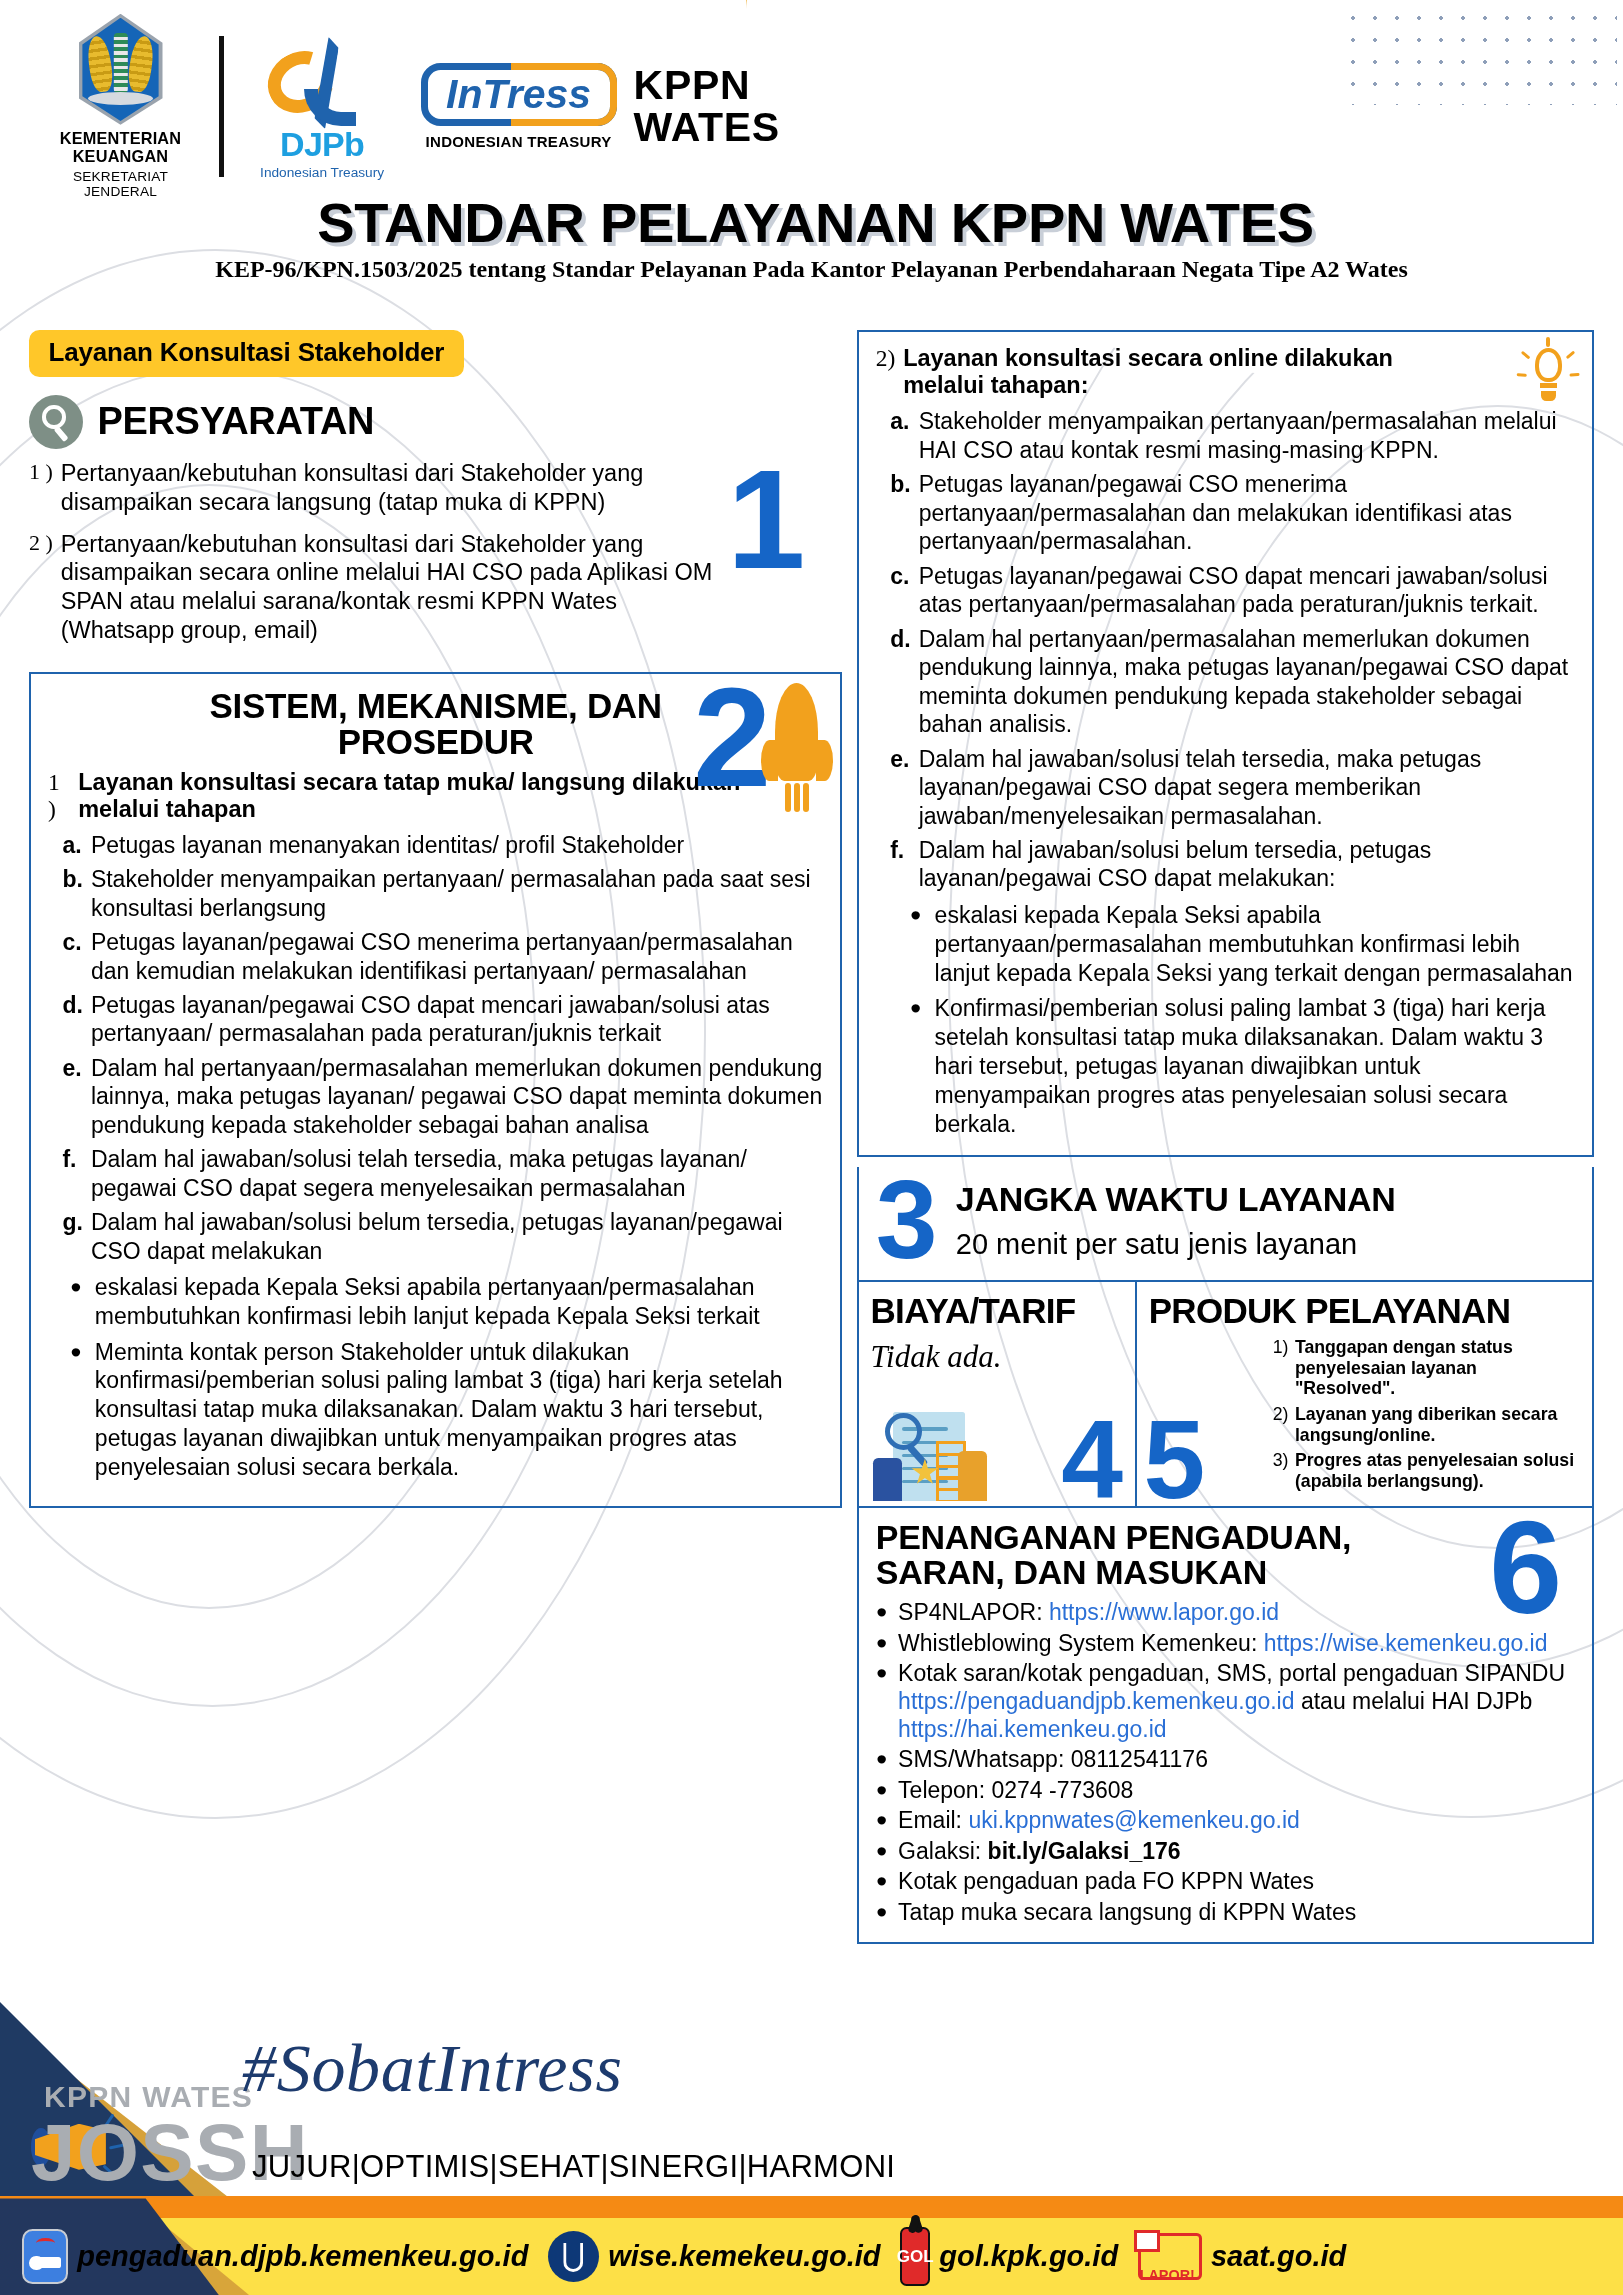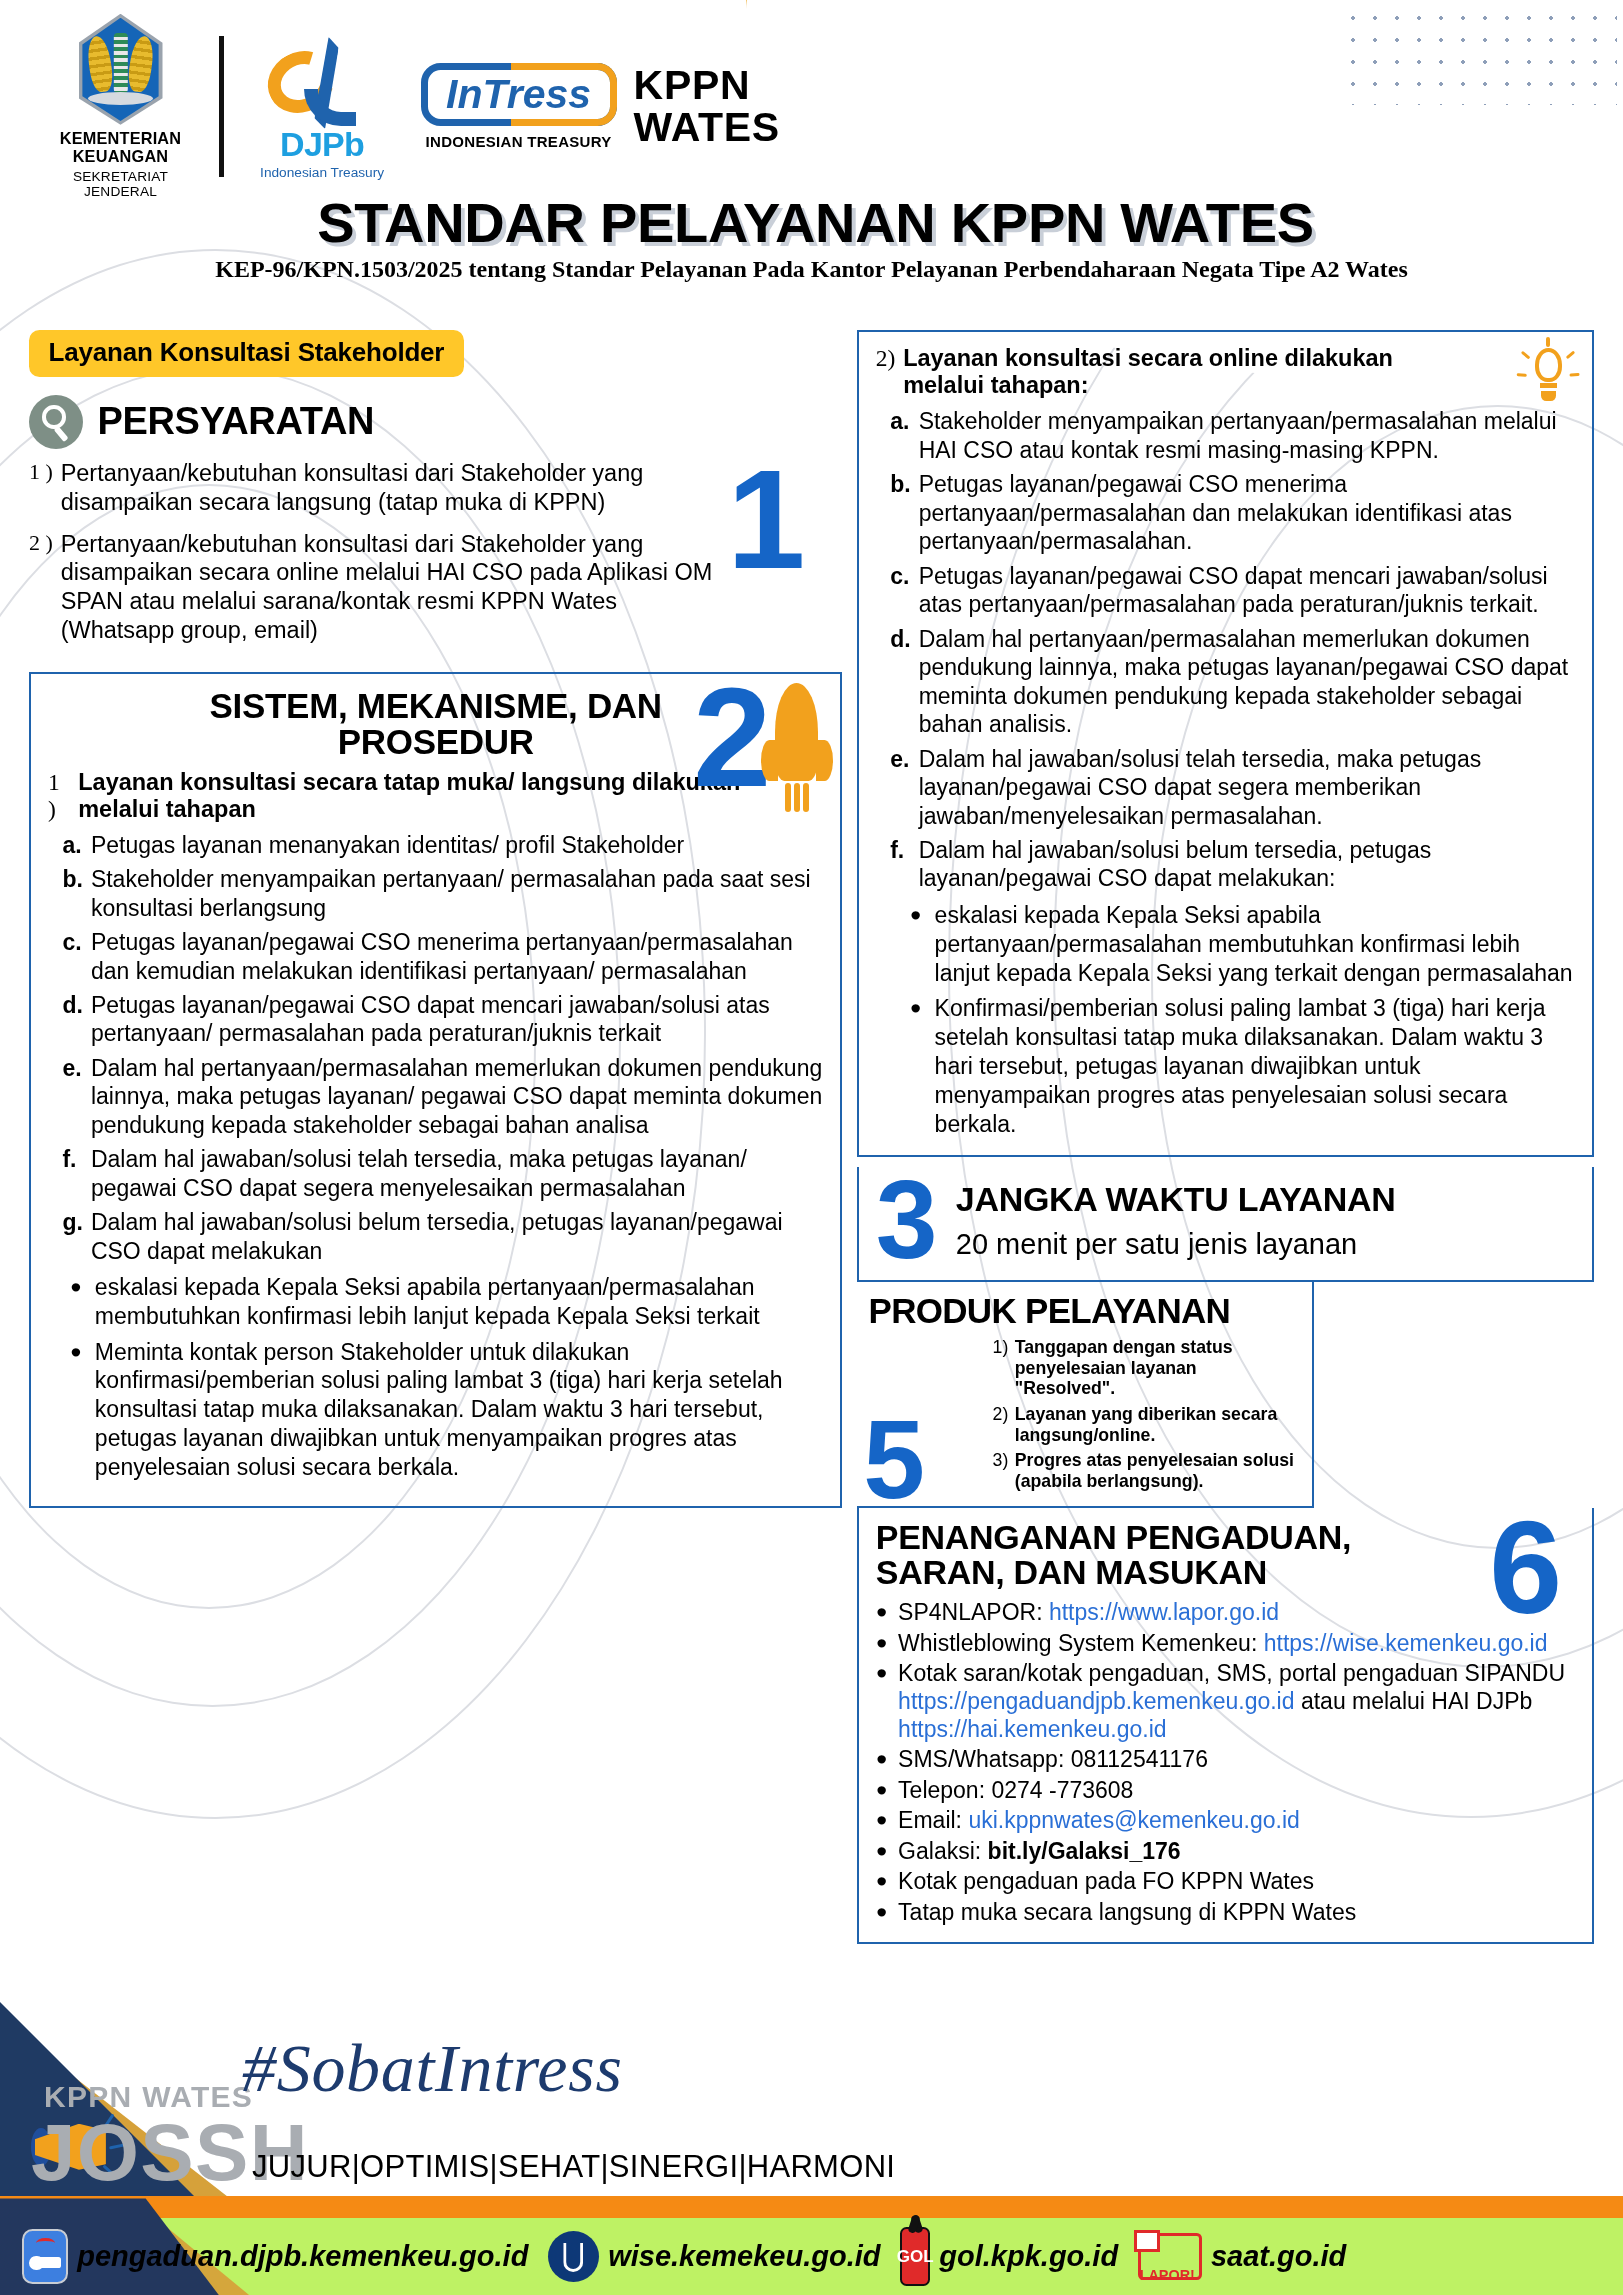--- a/index.html
+++ b/index.html
@@ -131,21 +131,21 @@
   .values { position:absolute; left:252px; top:127px; font-size:31px; letter-spacing:0.3px; }
 
   
   .tri-navy { position:absolute; left:0; bottom:77px; width:216px; height:216px; background:#1f3a63;
      clip-path: polygon(0% 0%, 100% 100%, 0% 100%); z-index:3; }
   .tri-gold { position:absolute; left:0; bottom:77px; width:255px; height:255px; background:#d6a13a;
      clip-path: polygon(0% 22%, 100% 100%, 0% 100%); z-index:2; }
 
   
   .orange-bar { position:absolute; left:0; bottom:77px; width:100%; height:22px; background:#f58a14; z-index:7; }
-  .footer { position:absolute; left:0; bottom:0; width:100%; height:77px; background:#bef264; z-index:8;
+  .footer { position:absolute; left:0; bottom:0; width:100%; height:77px; background:#fde047; z-index:8;
      display:flex; align-items:center; }
   .foot-navy { position:absolute; left:0; top:-19.6px; width:235px; height:118px; background:#23375e;
      clip-path: polygon(0% 0%, 62% 0%, 100% 100%, 0% 100%); }
   .foot-gold { position:absolute; left:0; top:-19.6px; width:275px; height:118px; background:#d6a13a;
      clip-path: polygon(0% 40%, 48% 0%, 100% 100%, 0% 100%); opacity:.95; }
   .foot-items { position:relative; display:flex; align-items:center; gap:19.6px; padding-left:22px; width:100%; }
   .foot-item { display:flex; align-items:center; gap:9.2px; }
   .foot-txt { font-size:29px; font-weight:bold; font-style:italic; }
   .ic-peluit { width:46px; height:55px; background:#3d7fe0; border-radius:10.5px; position:relative; border:2.6px solid #c9cdd3; }
   .ic-peluit .k { position:absolute; left:6.5px; top:26px; width:30px; height:10.5px; background:#fff; border-radius:2.6px; }
@@ -428,20 +428,40 @@
 
     <div class="rbox sec3" style="border-top:none;">
       <div class="n">3</div>
       <div>
         <div class="t">JANGKA WAKTU LAYANAN</div>
         <div class="v">20 menit per satu jenis layanan</div>
       </div>
     </div>
 
     <div class="row45" style="margin-top:0;">
+      <div class="cell45 c4" style="border-top:none;">
+        <div class="hd">BIAYA/TARIF</div>
+        <div class="tidak">Tidak ada.</div>
+        <div class="doc-ill">
+          <div class="page">
+              <i style="top:15.7px;"></i>
+              <i style="top:29px;"></i>
+              <i style="top:42px;"></i>
+              <i style="top:55px;"></i>
+              <i style="top:68px;"></i>
+            </div>
+          <div class="loupe"></div>
+            <div class="hdl"></div>
+          <div class="ladder"></div>
+            <div class="star"></div>
+          <div class="p1"></div>
+            <div class="p2"></div>
+        </div>
+        <div class="num">4</div>
+      </div>
 
       <div class="cell45 c5" style="border-top:none;">
         <div class="hd">PRODUK PELAYANAN</div>
         <div class="num">5</div>
         <ol>
           <li>
               <span class="mk">1)</span>
               <span>Tanggapan dengan status penyelesaian layanan "Resolved".</span>
             </li>
           <li>

